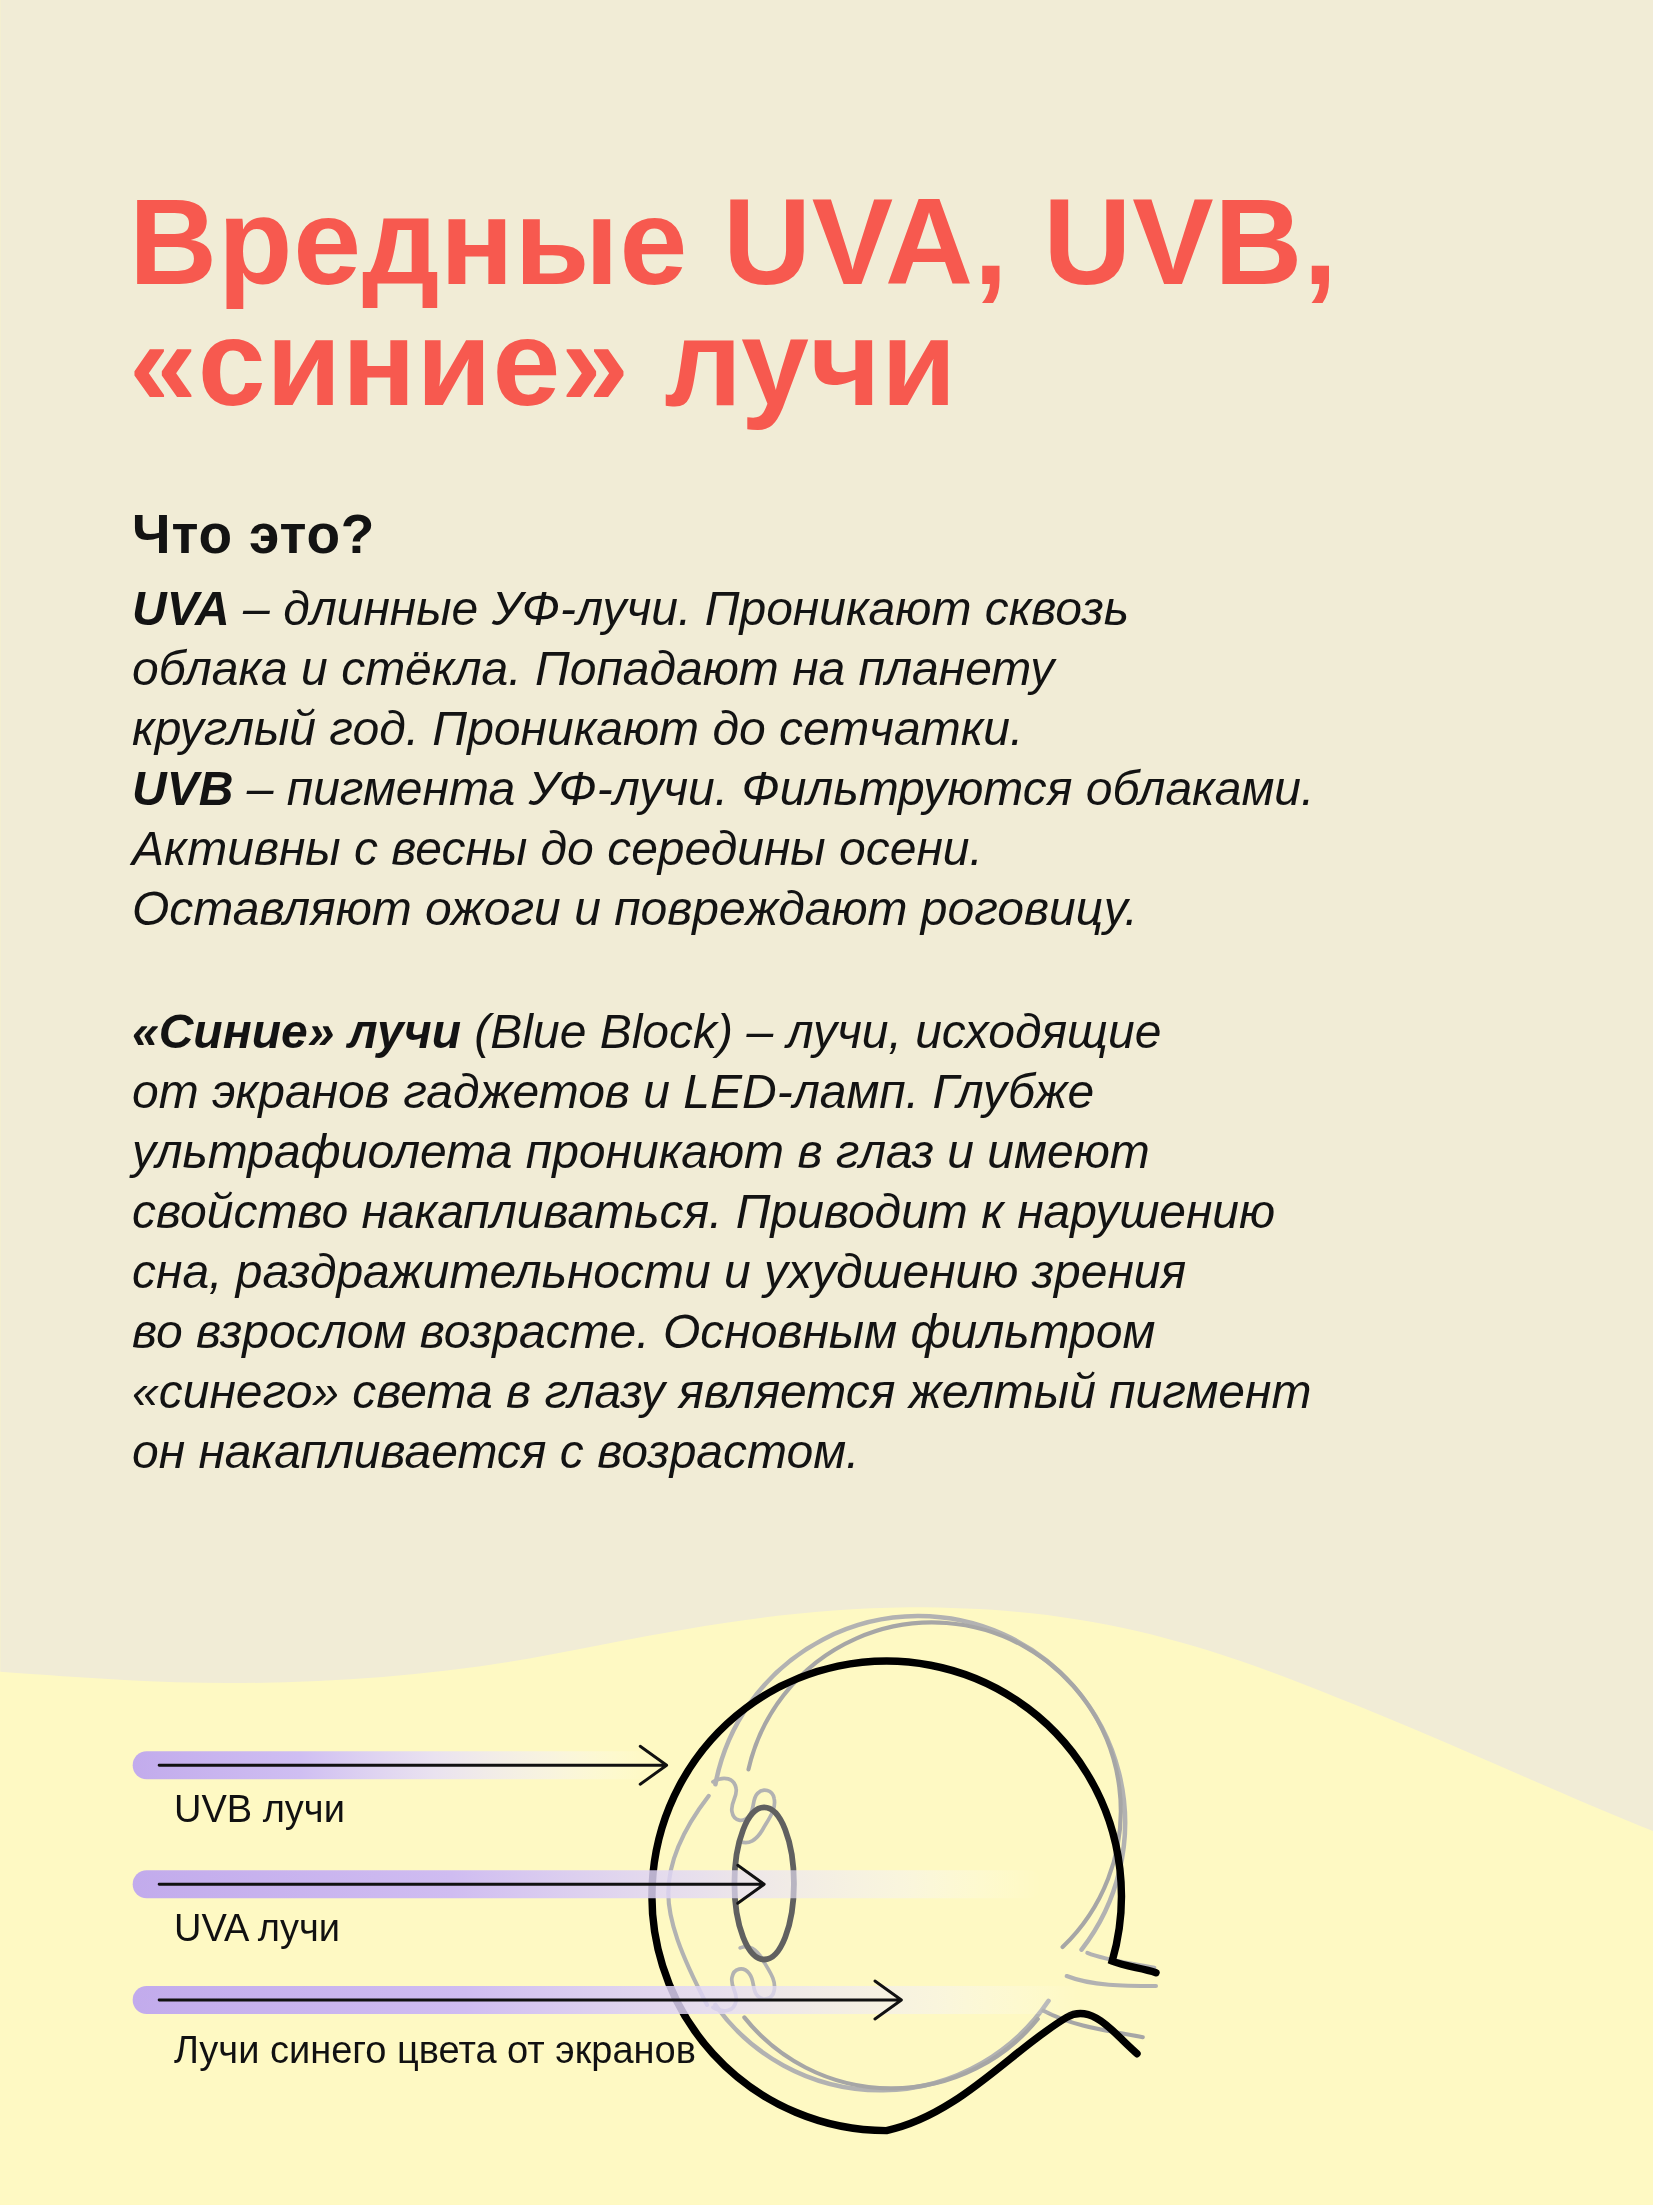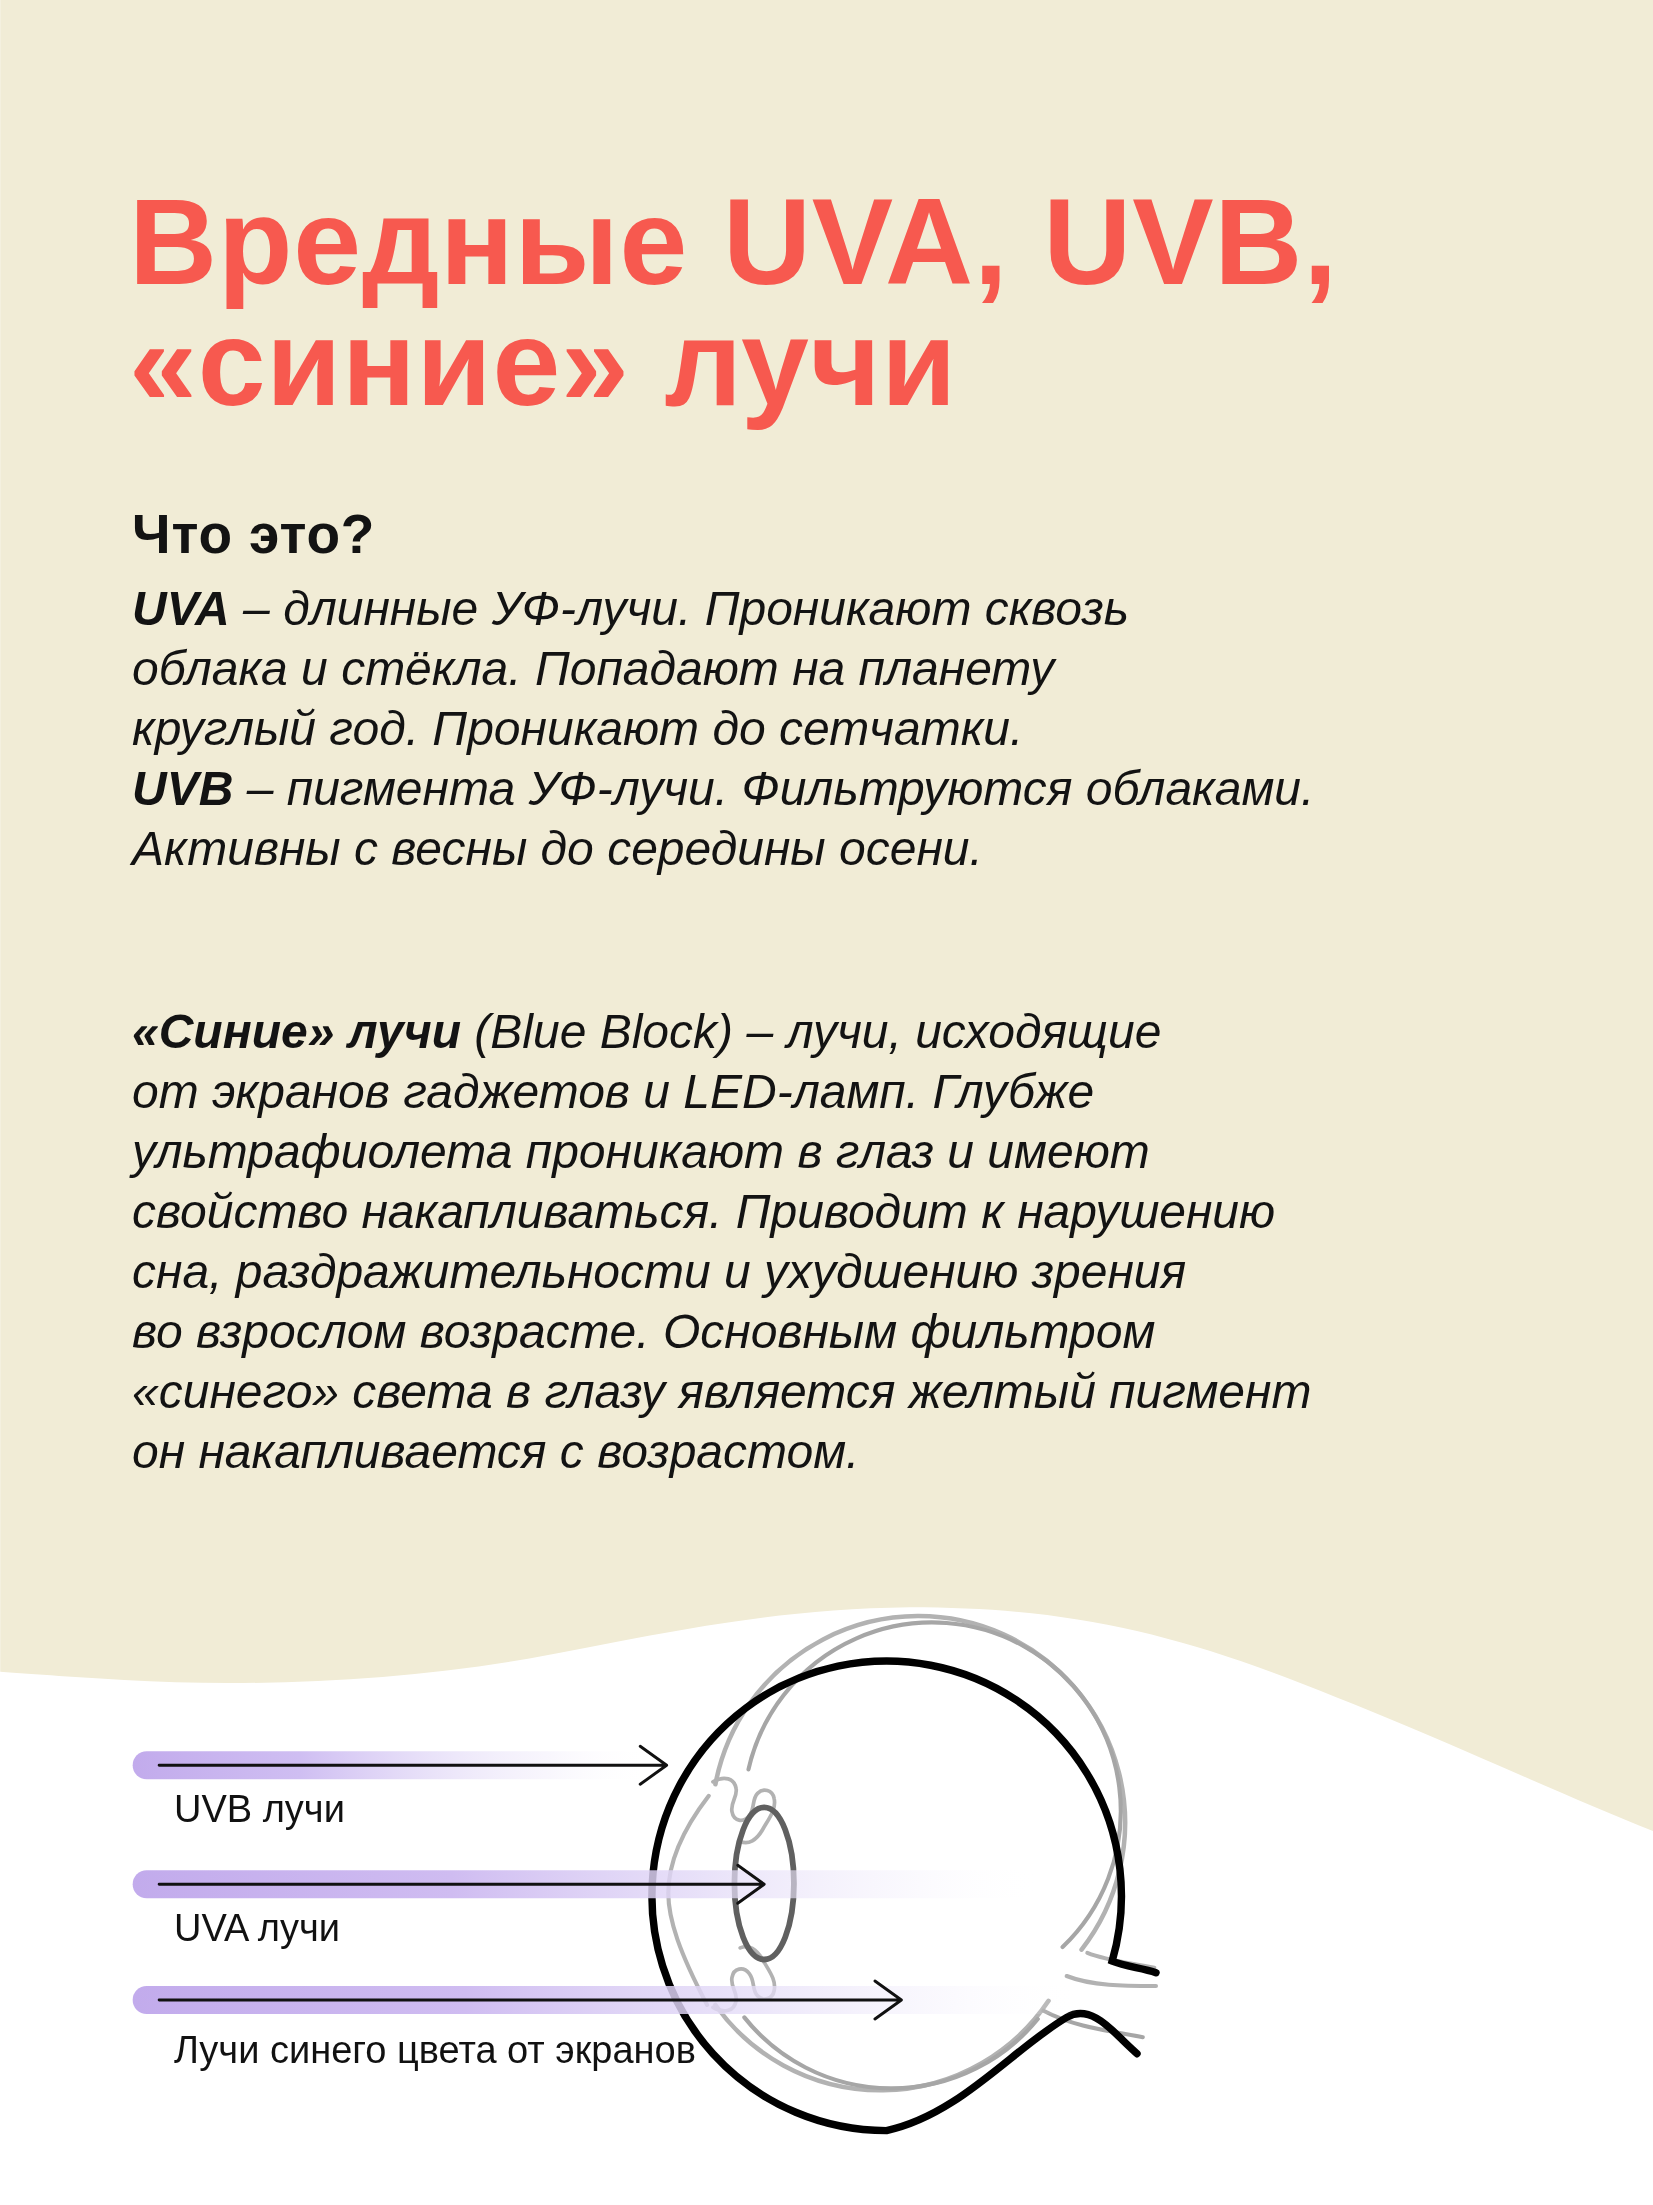--- a/index.html
+++ b/index.html
@@ -1,19 +1,19 @@
 <!DOCTYPE html>
 <html style="font-size:13.2px"><head>
 <meta charset="utf-8">
 <style>
   html,body{margin:0;padding:0;background:#888;}
   .page{
     position:relative;
     width:1654px;height:2205px;
-    background:#ffffff;
+    background:#fef9c3;
     overflow:hidden;
     font-family:"Liberation Sans", sans-serif;
     color:#131313;
   }
   .bg-svg, .diagram-svg{position:absolute;left:0;display:block;}
   .bg-svg{top:0;}
   .diagram-svg{top:1571px;}
   .title{
     position:absolute;left:129px;top:182px;
     font-size:122px;line-height:121px;font-weight:800;
@@ -63,20 +63,21 @@
   </div>
 
   <div class="heading">Что это?</div>
 
   <div class="para p1">
     <div class="ln"><b>UVA</b><span> – длинные УФ-лучи. Проникают сквозь</span></div>
     <div class="ln"><b></b><span>облака и стёкла. Попадают на планету</span></div>
     <div class="ln"><b></b><span>круглый год. Проникают до сетчатки.</span></div>
     <div class="ln"><b>UVB</b><span> – пигмента УФ-лучи. Фильтруются облаками.</span></div>
     <div class="ln"><b></b><span>Активны с весны до середины осени.</span></div>
+    <div class="ln"><b></b><span>Оставляют ожоги и повреждают роговицу.</span></div>
   </div>
 
   <div class="para p2">
     <div class="ln"><b>«Синие» лучи</b><span> (Blue Block) – лучи, исходящие</span></div>
     <div class="ln"><b></b><span>от экранов гаджетов и LED-ламп. Глубже</span></div>
     <div class="ln"><b></b><span>ультрафиолета проникают в глаз и имеют</span></div>
     <div class="ln"><b></b><span>свойство накапливаться. Приводит к нарушению</span></div>
     <div class="ln"><b></b><span>сна, раздражительности и ухудшению зрения</span></div>
     <div class="ln"><b></b><span>во взрослом возрасте. Основным фильтром</span></div>
     <div class="ln"><b></b><span>«синего» света в глазу является желтый пигмент</span></div>

